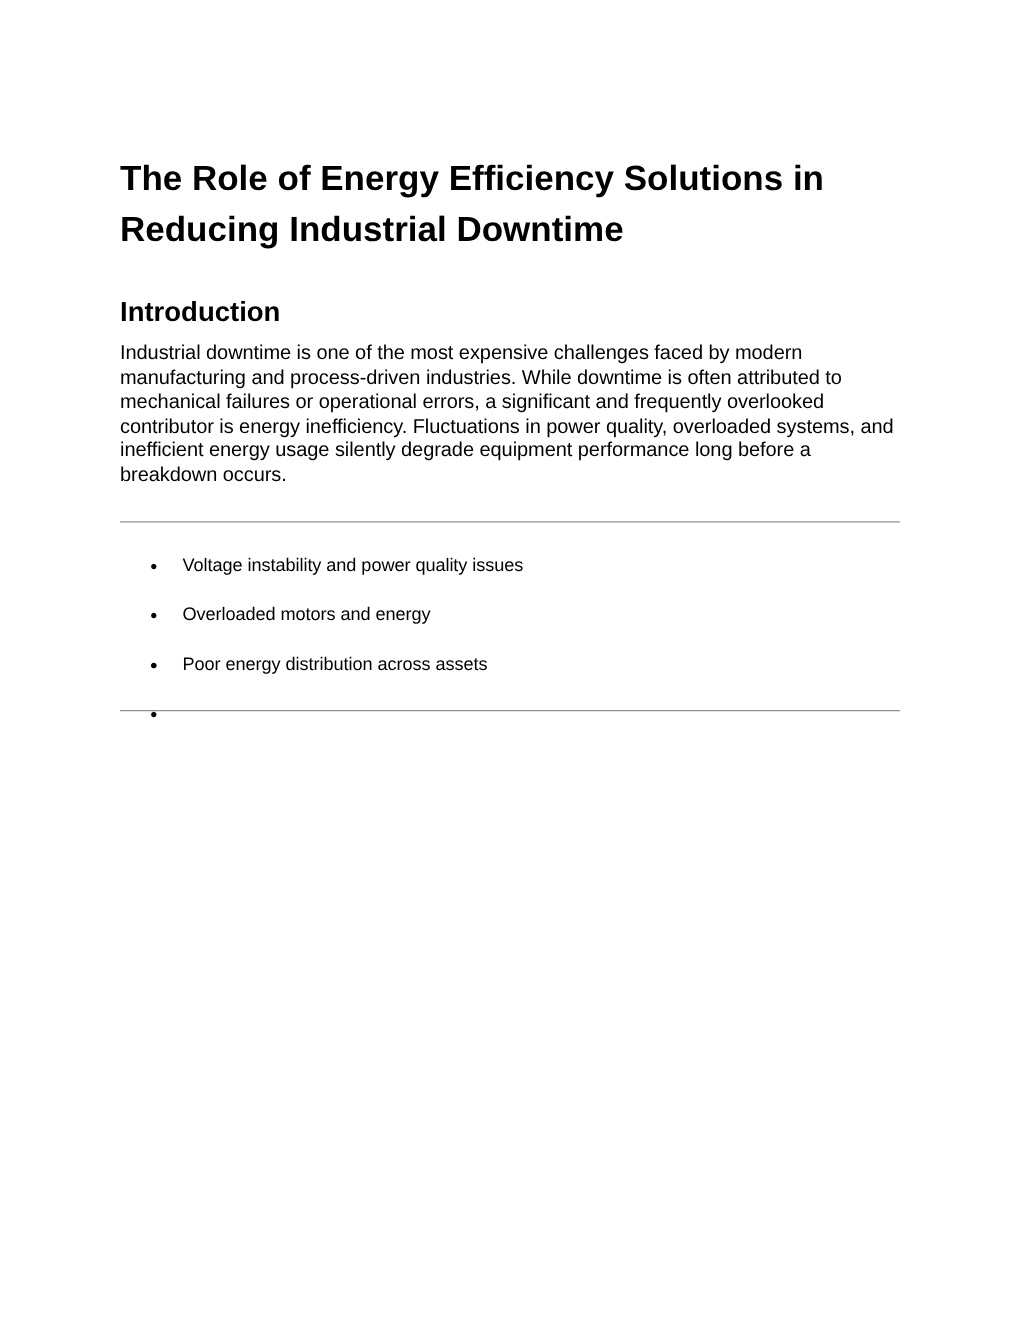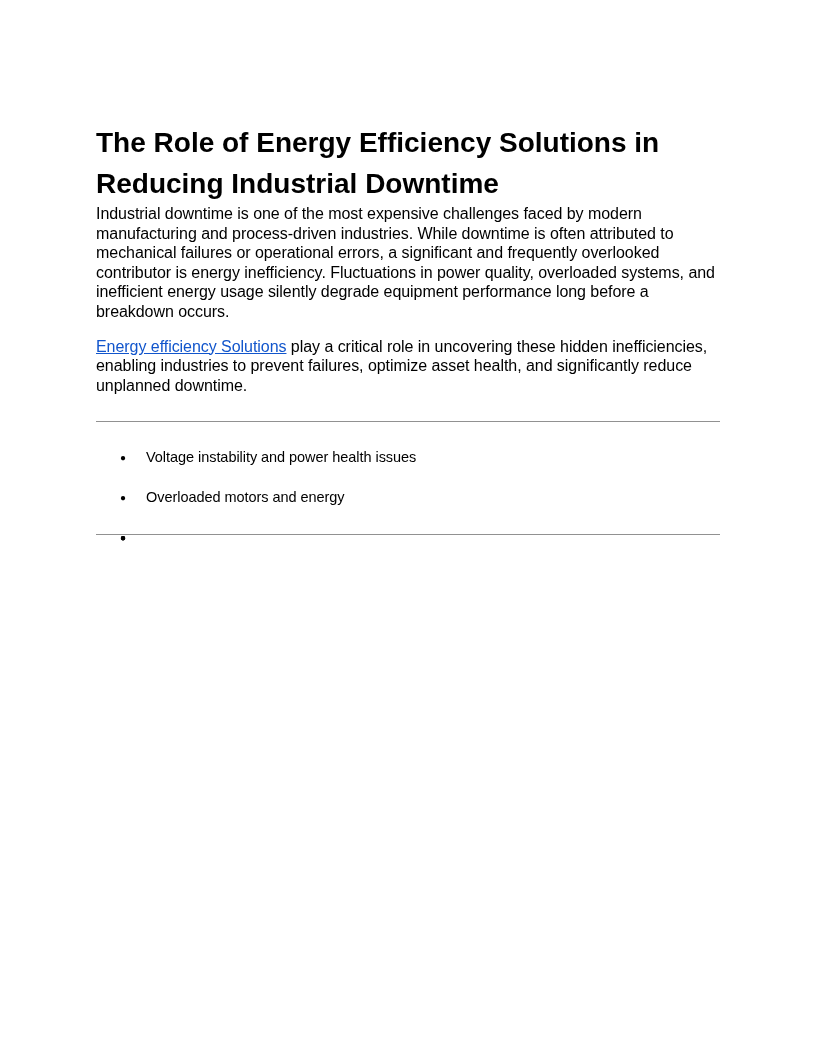--- a/index.html
+++ b/index.html
@@ -78,43 +78,44 @@
     line-height: 19.6px;
   }
 </style>
 </head>
 <body>
 
 <div class="page">
 
   <h1 class="doc-title">The Role of Energy Efficiency Solutions in Reducing Industrial Downtime</h1>
 
+  <h2 class="section-heading h-intro">Introduction</h2>
 
   <p class="body-text">Industrial downtime is one of the most expensive challenges faced by modern manufacturing and process-driven industries. While downtime is often attributed to mechanical failures or operational errors, a significant and frequently overlooked contributor is energy inefficiency. Fluctuations in power quality, overloaded systems, and inefficient energy usage silently degrade equipment performance long before a breakdown occurs.</p>
 
-  <p class="body-text"><a class="doc-link">Energy efficiency Solutions</a><span> play a critical role in uncovering these hidden inefficiencies, enabling industries to prevent failures, optimize asset health, and significantly reduce unplanned downtime.</span></p>
 
   <hr class="divider">
 
 
 
   <ul class="bullet-list">
     <li>
       <span class="bullet-glyph">●</span>
-      <span>Voltage instability and power health issues</span>
+      <span>Voltage instability and power quality issues</span>
     </li>
     <li>
       <span class="bullet-glyph">●</span>
       <span>Overloaded motors and energy</span>
     </li>
     <li>
       <span class="bullet-glyph">●</span>
     </li>
     <li>
       <span class="bullet-glyph">●</span>
+      <span>Poor energy distribution across assets</span>
     </li>
     <li>
       <span class="bullet-glyph">●</span>
     </li>
   </ul>
 
 
   <hr class="divider">
 
 </div>

